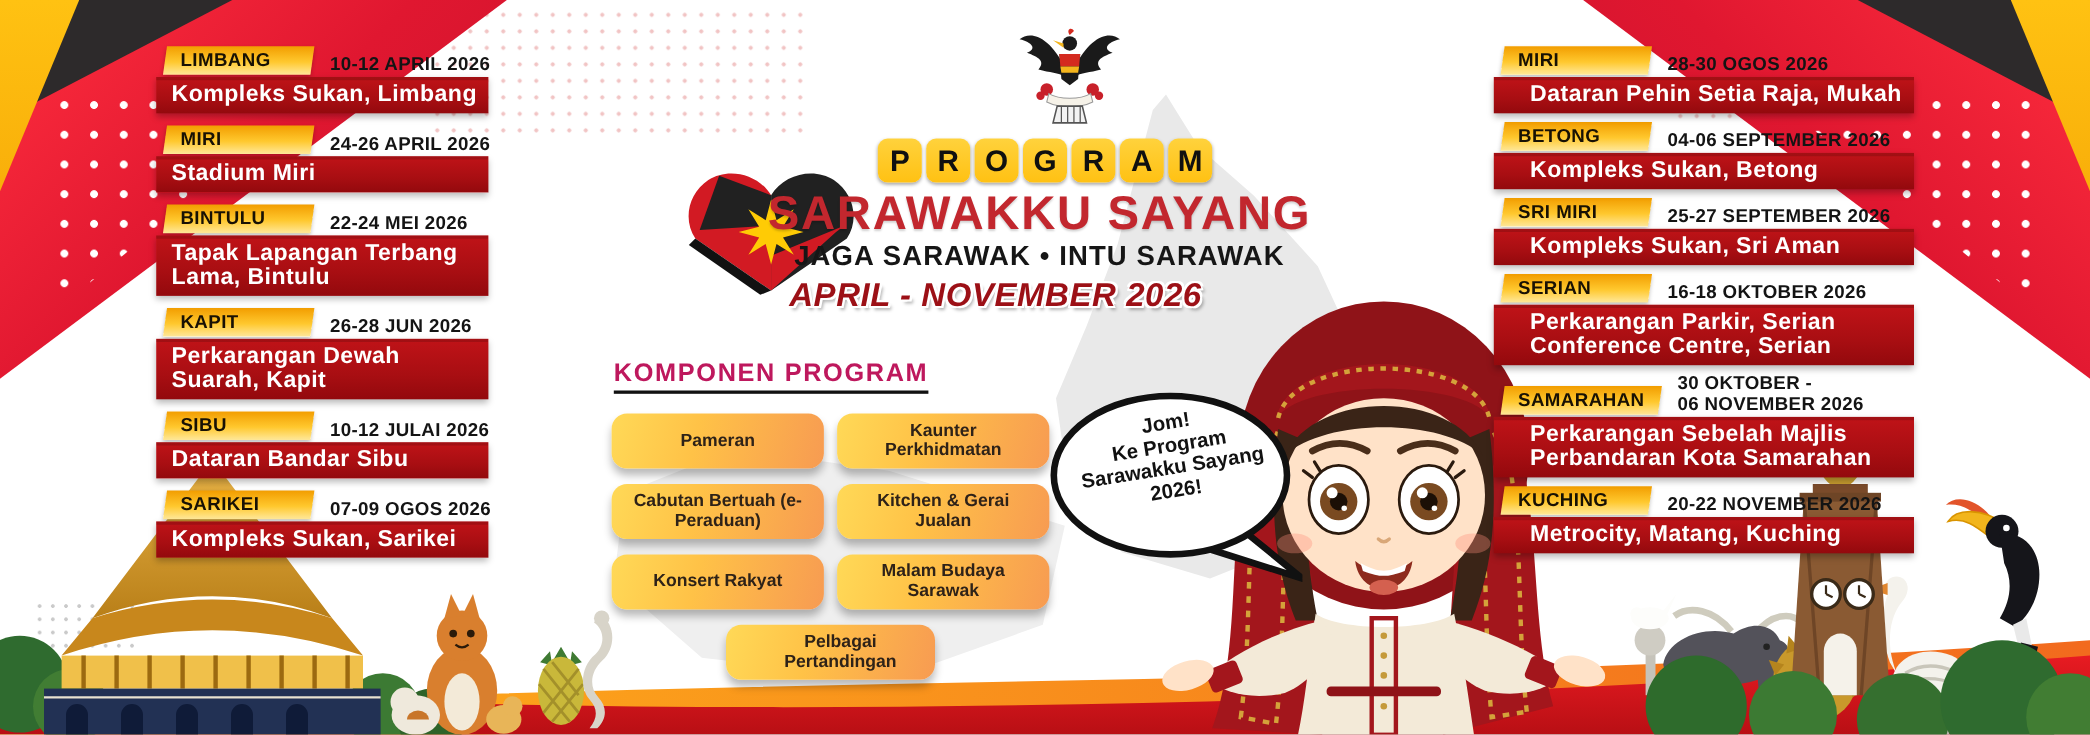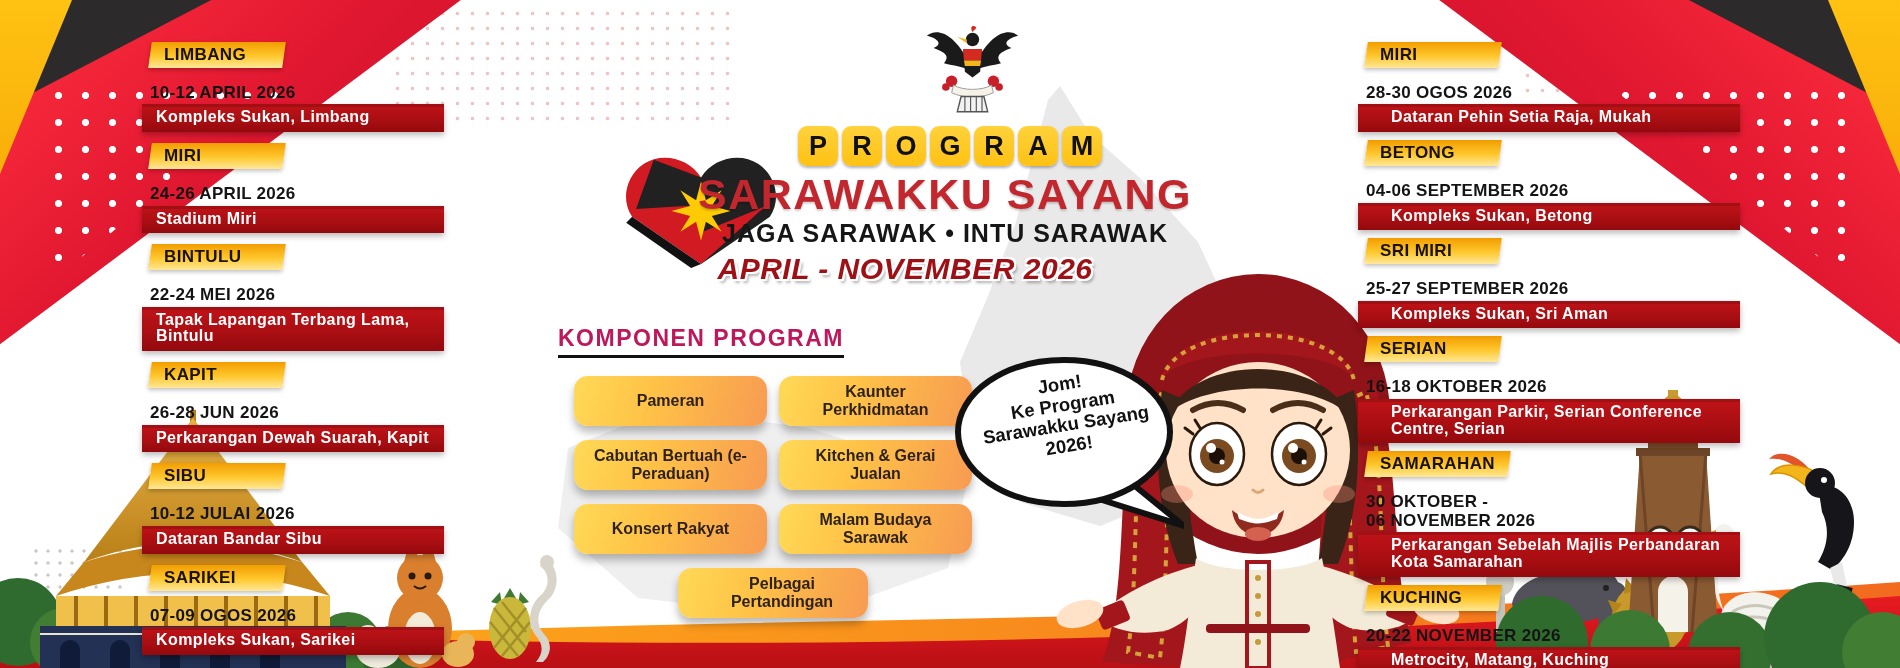--- a/index.html
+++ b/index.html
@@ -20,29 +20,29 @@
   .dotgrid-dark{position:absolute;background-image:radial-gradient(rgba(40,40,40,.45) 1.4px,transparent 1.9px);background-size:12px 12px;z-index:5;opacity:.55;}
 
   
   .map-sil{position:absolute;z-index:1;}
 
   
   .schedule{position:absolute;display:flex;flex-direction:column;z-index:8;}
   .col-left{left:150px;top:42px;gap:11px;width:320px;}
   .col-right{left:1366px;top:42px;gap:8px;width:392px;}
   .event{position:relative;}
-  .event-top{display:flex;align-items:flex-start;gap:16px;margin-bottom:2px;flex-direction:column;}
+  .event-top{display:flex;align-items:flex-end;gap:16px;margin-bottom:2px;}
   .badge{position:relative;display:inline-block;min-width:134px;box-sizing:border-box;
     padding:3px 14px;font-size:17px;font-weight:800;color:#181104;letter-spacing:.4px;}
   .badge::before{content:"";position:absolute;inset:0;z-index:-1;transform:skewX(-8deg);
     background:linear-gradient(180deg,#f29d00 0%,#ffc82e 55%,#ffe89a 100%);
     box-shadow:0 2px 4px rgba(0,0,0,.25);}
   .date{font-size:17px;font-weight:800;color:#141414;letter-spacing:.3px;white-space:pre-line;line-height:1.08;}
   .venue{margin-left:-8px;box-sizing:border-box;background:linear-gradient(180deg,#c01318 0%,#a80e12 60%,#93090d 100%);
-    color:#fff;font-weight:800;font-size:16px;letter-spacing:.4px;line-height:1.05;
+    color:#fff;font-weight:800;font-size:21px;letter-spacing:.4px;line-height:1.05;
     padding:5px 10px 6px 14px;box-shadow:0 3px 6px rgba(0,0,0,.28), inset 0 3px 0 rgba(0,0,0,.15);}
   .col-left .venue{width:302px;}
   .col-right .venue{width:382px;padding-left:33px;}
   .col-right .event:nth-child(5) .date{max-width:200px;}
 
   
   .program-tiles{position:absolute;left:798px;top:126px;display:flex;gap:4px;z-index:5;}
   .tile{width:40px;height:40px;border-radius:9px;background:linear-gradient(180deg,#ffd23c,#ffc113);
     display:flex;align-items:center;justify-content:center;font-size:27px;font-weight:900;color:#101010;
     box-shadow:0 2px 3px rgba(0,0,0,.3);}
@@ -50,21 +50,21 @@
     font-size:43px;font-weight:900;color:#c2272e;letter-spacing:1.5px;text-shadow:0 2px 2px rgba(0,0,0,.18);}
   .tagline{position:absolute;left:695px;top:219px;width:500px;text-align:center;z-index:5;
     font-size:25px;font-weight:800;color:#161616;letter-spacing:1px;}
   .date-range{position:absolute;left:695px;top:252px;width:420px;text-align:center;z-index:5;
     font-size:30px;font-weight:900;font-style:italic;color:#9c1016;letter-spacing:.5px;
     text-shadow:-2px -2px 0 #fff,2px -2px 0 #fff,-2px 2px 0 #fff,2px 2px 0 #fff,3px 4px 3px rgba(0,0,0,.3);}
   .komponen-heading{position:absolute;left:558px;top:325px;z-index:5;font-size:23px;font-weight:800;
     color:#be185d;letter-spacing:1.5px;border-bottom:3px solid #111;padding-bottom:3px;}
 
   
-  .buttons{position:absolute;left:574px;top:376px;width:398px;display:grid;
+  .buttons{position:absolute;left:556px;top:376px;width:398px;display:grid;
     grid-template-columns:1fr 1fr;column-gap:12px;row-gap:14px;z-index:5;}
   .btn{min-height:50px;border-radius:14px;display:flex;align-items:center;justify-content:center;
     text-align:center;padding:6px 20px;box-sizing:border-box;
     background:linear-gradient(105deg,#ffd957 0%,#ffc247 40%,#f79b52 100%);
     font-size:16px;font-weight:800;color:#2e2218;line-height:1.15;
     box-shadow:0 6px 8px rgba(0,0,0,.28);}
   .btn:last-child{grid-column:1 / 3;justify-self:center;width:190px;padding-left:38px;}
 
   
   .speech{position:absolute;left:952px;top:356px;width:232px;height:176px;z-index:9;}

